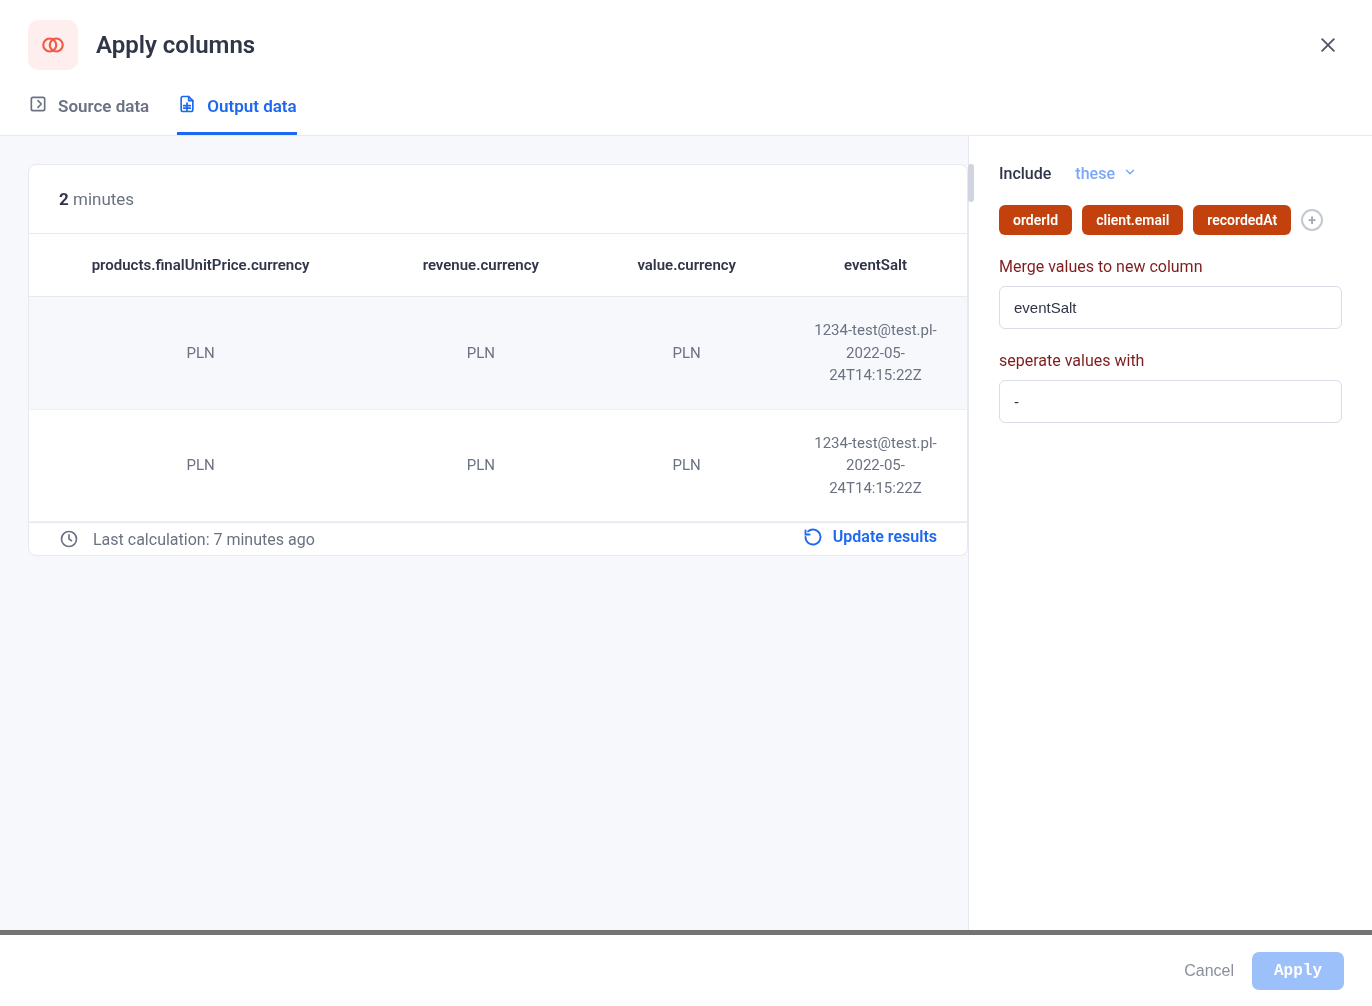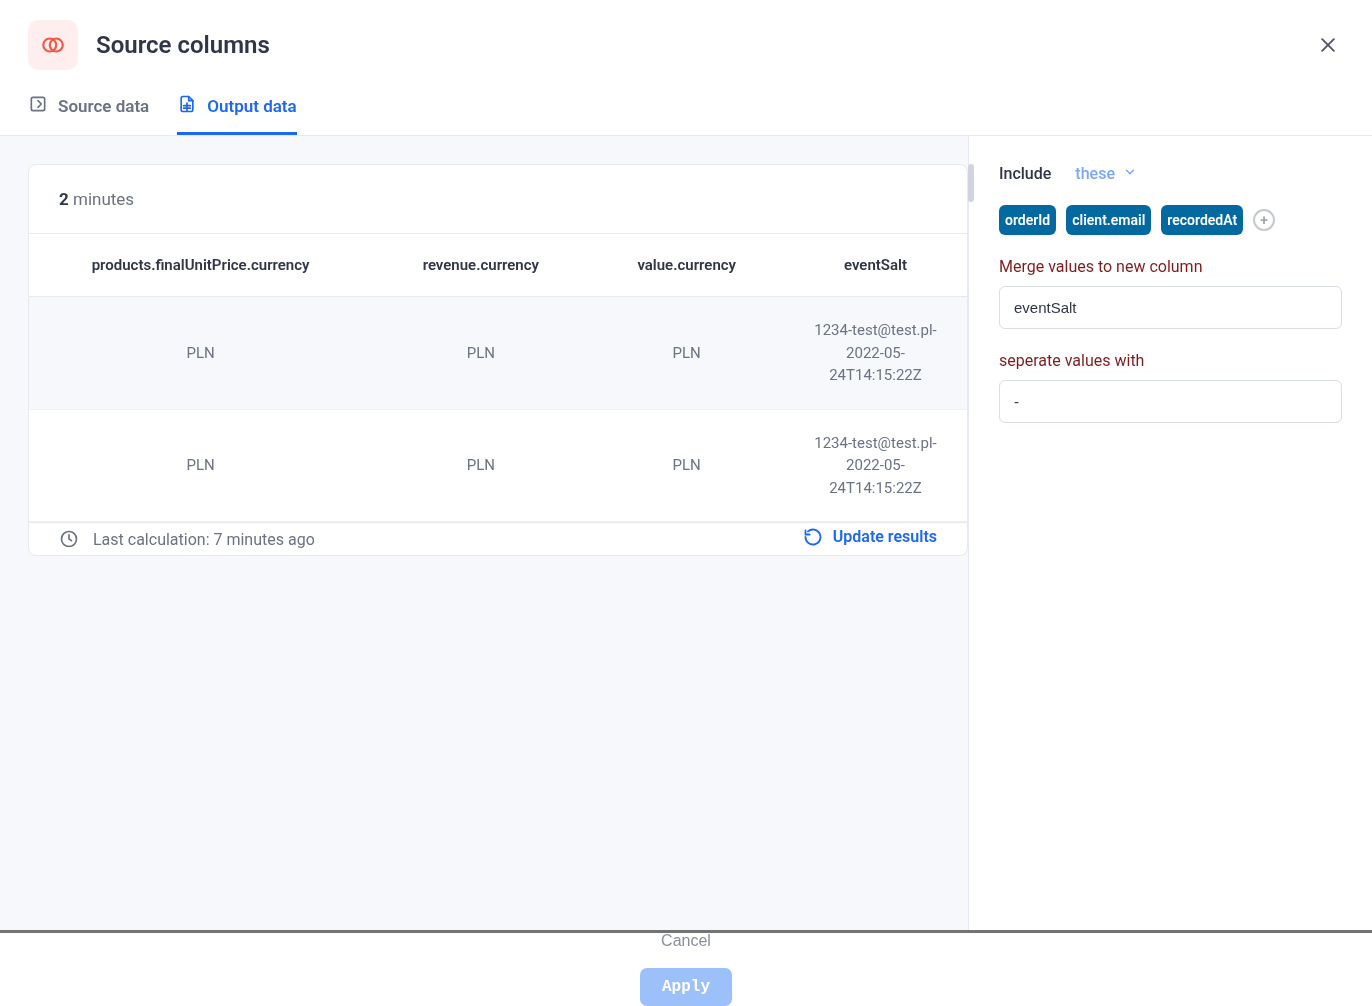--- a/index.html
+++ b/index.html
@@ -173,25 +173,25 @@
   }
   .include-these {
     color: #7ba8f6;
     display: flex; align-items: center; gap: 8px;
     cursor: pointer;
   }
   .include-these svg { width: 14px; height: 14px; }
 
   .chips { display: flex; flex-wrap: wrap; gap: 10px; align-items: center; }
   .chip {
-    background: #0369a1;
+    background: #c2410c;
     color: #ffffff;
     font-size: 14px;
     font-weight: 600;
-    padding: 7px 6px;
+    padding: 7px 14px;
     border-radius: 6px;
   }
   .add-chip {
     width: 22px; height: 22px;
     border: 2px solid #c3c8d2;
     border-radius: 50%;
     color: #a3a8b4;
     display: flex; align-items: center; justify-content: center;
     font-size: 14px; font-weight: 700;
     cursor: pointer;
@@ -240,28 +240,27 @@
     box-shadow: 0 1px 2px rgba(0,0,0,.15);
   }
   .toggle-label { color: #a3a8b4; font-size: 16px; font-weight: 500; }
   .toggle-desc  { color: #b7bcc7; font-size: 15px; line-height: 1.45; margin-top: 2px; }
 
   
   .footer {
     position: absolute;
     bottom: 0; left: 0; right: 0;
     height: 76px;
-    border-top: 3px solid #737373;
+    border-top: 5px solid #737373;
     background: #ffffff;
     display: flex;
     align-items: center;
     justify-content: flex-end;
     gap: 18px;
     padding: 0 28px;
-    flex-direction: column;
   }
   .btn-cancel {
     background: none; border: none;
     color: #8a8f9c;
     font-size: 16px;
     font-weight: 500;
     cursor: pointer;
   }
   .btn-apply {
     background: #9cc0f9;
@@ -278,21 +277,21 @@
 </head>
 <body>
 
 <div class="header">
   <div class="header-icon-box">
     <svg viewBox="0 0 24 24" fill="none" stroke="#f05a46" stroke-width="2">
       <circle cx="9" cy="12" r="6"></circle>
       <circle cx="15" cy="12" r="6"></circle>
     </svg>
   </div>
-  <h1 class="header-title">Source columns</h1>
+  <h1 class="header-title">Apply columns</h1>
   <div class="close-btn">
     <svg viewBox="0 0 24 24" fill="none" stroke="currentColor" stroke-width="2.2" stroke-linecap="round">
       <line x1="5" y1="5" x2="19" y2="19"></line>
         <line x1="19" y1="5" x2="5" y2="19"></line>
     </svg>
   </div>
 </div>
 
 <div class="tabs">
   <div class="tab">

